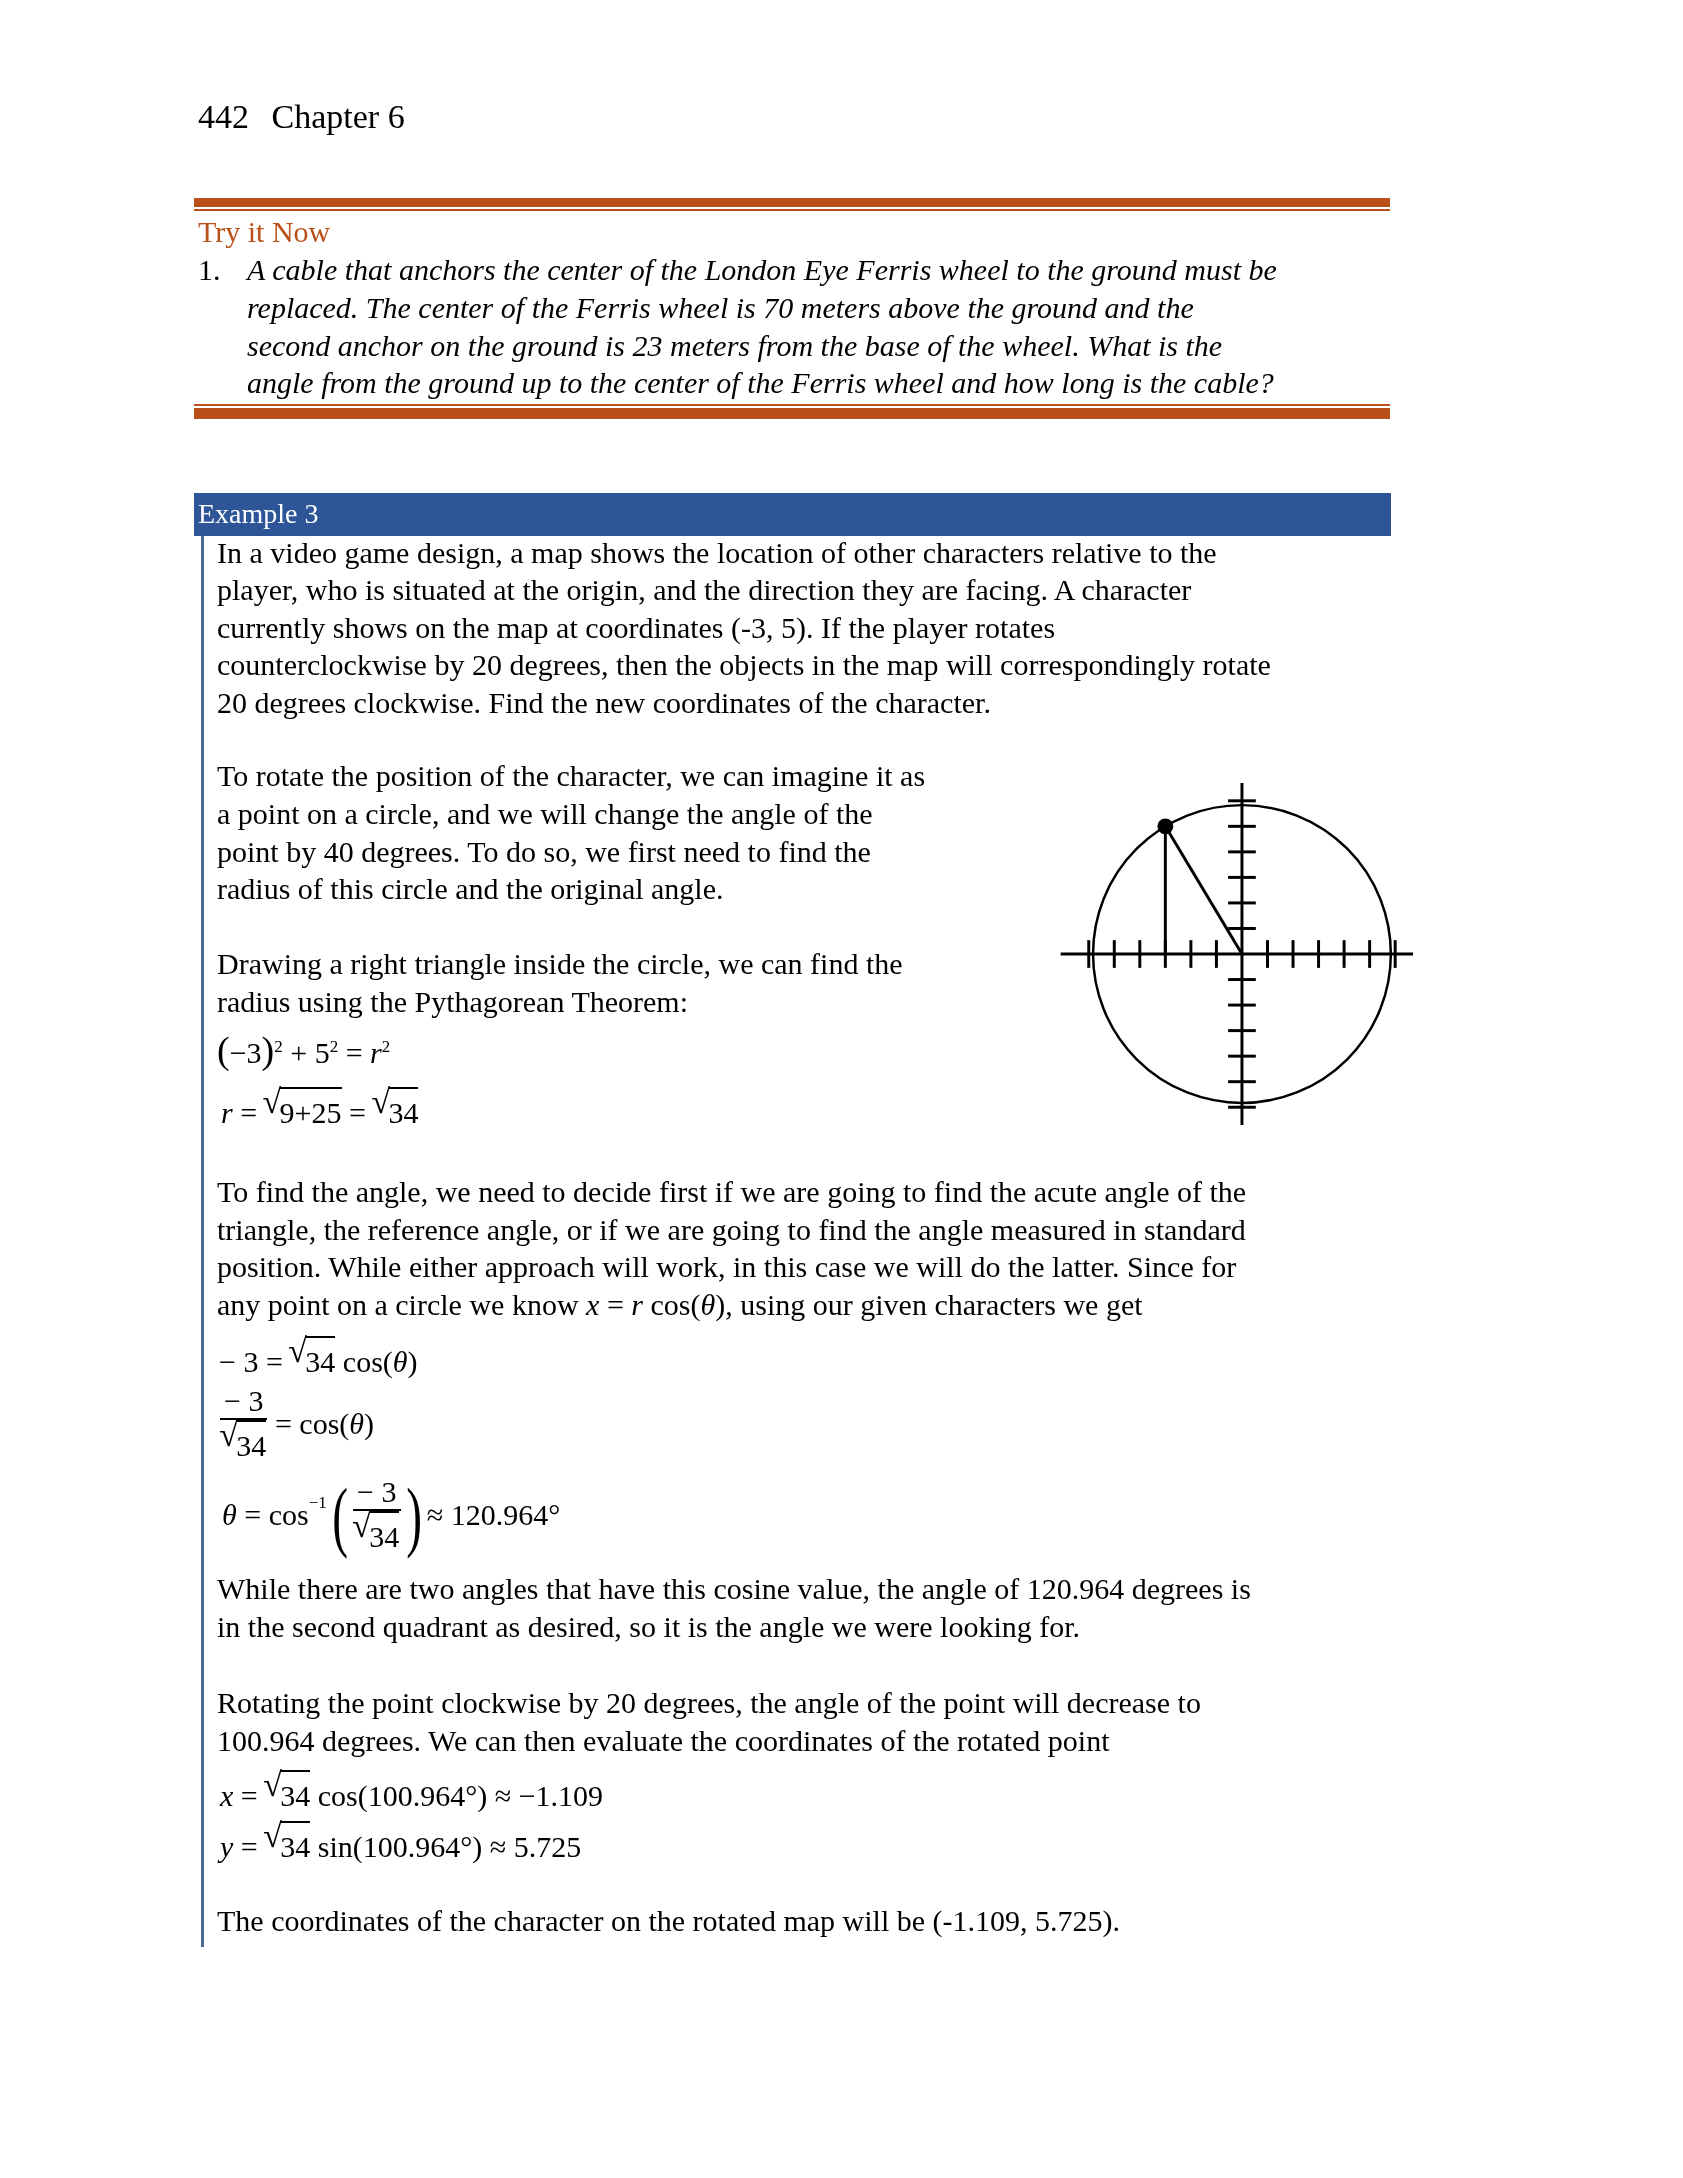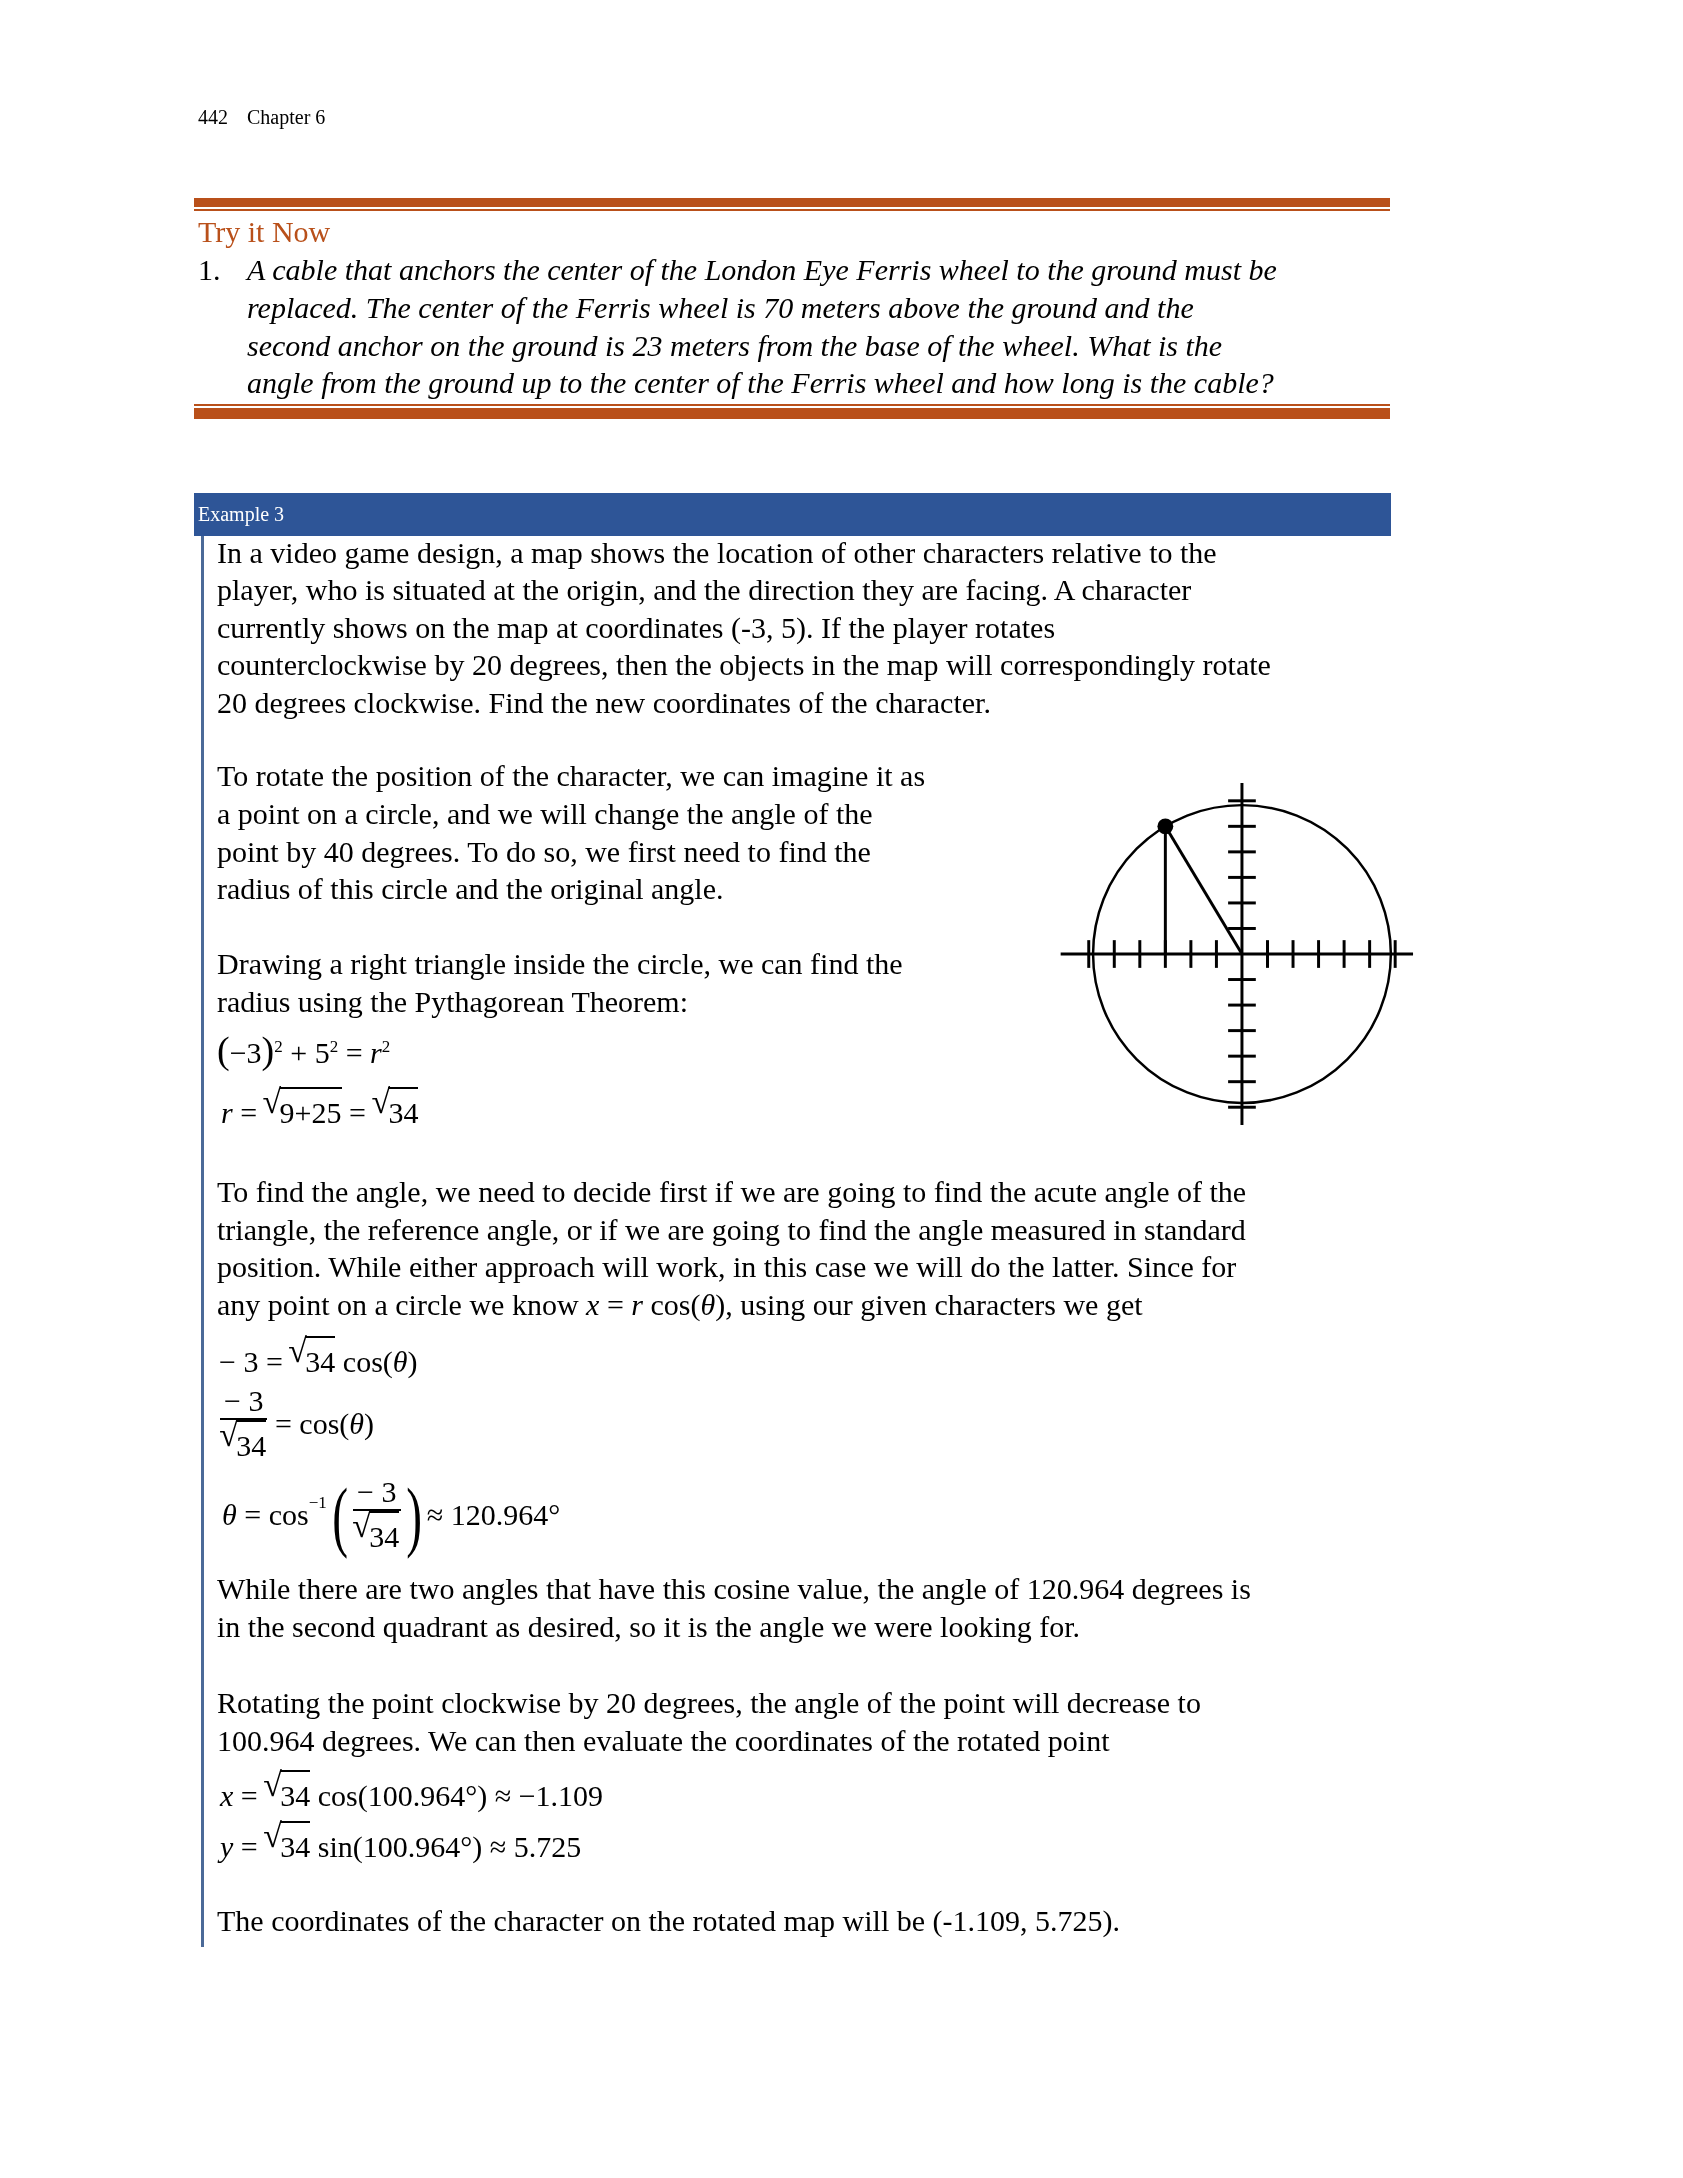--- a/index.html
+++ b/index.html
@@ -1,32 +1,32 @@
 <!DOCTYPE html>
 <html><head>
 <meta charset="utf-8">
 <style>
   html, body { margin:0; padding:0; background:#ffffff; }
   body { width:1683px; height:2178px; position:relative; overflow:hidden;
          font-family:"Liberation Serif", serif; color:#000; }
   .abs { position:absolute; }
   .txt { font-size:30px; line-height:38px; white-space:nowrap; }
-  .running-head { left:198px; top:99px; font-size:20px; line-height:36px; }
+  .running-head { left:198px; top:99px; font-size:34px; line-height:36px; }
   .running-head .pg { margin-right:14px; }
 
   
   .rule-thick { background:#B9501A; height:9px; left:194px; width:1196px; }
   .rule-thin  { background:#B9501A; height:2px; left:194px; width:1196px; }
   .try-title { left:198px; top:214px; font-size:30px; line-height:36px; color:#B9501A; }
   .try-num { left:198px; top:251px; }
   .try-line { left:247px;font-style:italic; }
 
   
   .ex-bar { left:194px; top:493px; width:1197px; height:43px; background:#2E5597; }
-  .ex-title { left:198px; top:495px; font-size:20px; line-height:38px; color:#fff; }
+  .ex-title { left:198px; top:495px; font-size:28px; line-height:38px; color:#fff; }
   .ex-rule { left:201px; top:536px; width:3px; height:1411px; background:#4B6A98; }
 
   .ex-line { left:217px; }
 
   
   .math { font-family:"Liberation Serif", serif; font-size:30px;text-align:right; }
   .math i { font-style:italic; }
   .sqrt { display:inline-block; position:relative; padding-left:15px; }
   .sqrt::before { content:"\221A"; position:absolute; left:-2px; top:-3px; font-size:34px; }
   .sqrt .rad { border-top:2px solid #000; padding-top:9px; display:inline-block; line-height:30px; }

